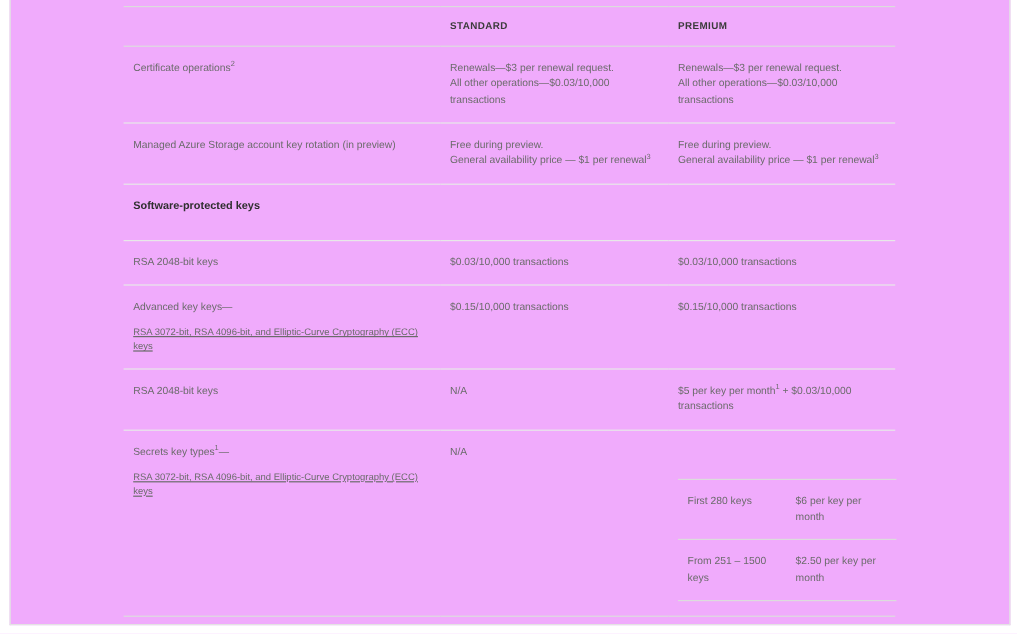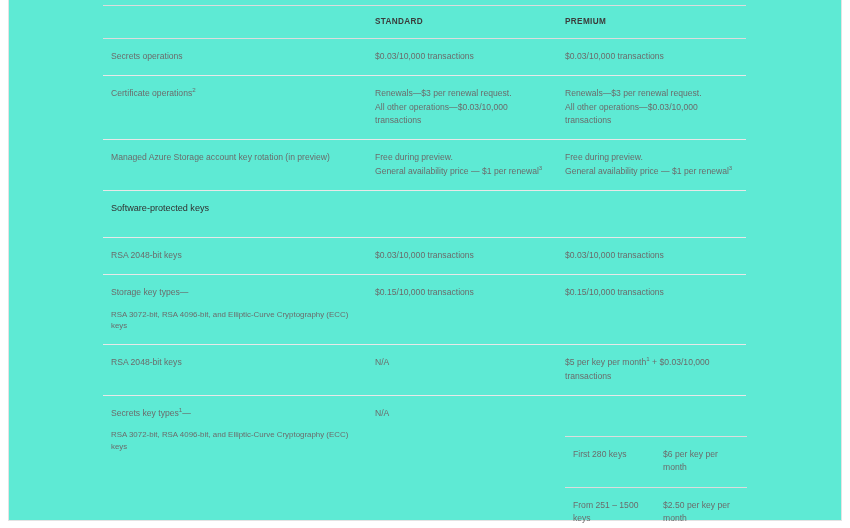--- a/index.html
+++ b/index.html
@@ -15,21 +15,21 @@
     -webkit-font-smoothing: antialiased;
   }
 
   
   #page-frame {
     position: absolute;
     left: 8px; top: 0px;
     width: 834px; height: 521px;
     border: 1px solid #e3e3e3;
     border-top: none;
-    background: #5eead4;
+    background: #f0abfc;
   }
 
   
   #pricing-table {
     position: absolute;
     left: 94px;   
     top: 5px;
     width: 643px;
     border-collapse: collapse;
     table-layout: fixed;
@@ -54,35 +54,36 @@
   #pricing-table thead th.col-feature { padding-left: 8px; }
 
   #pricing-table tbody td {
     vertical-align: top;
     padding: 11px 8px 12px 8px;
     border-bottom: 1px solid #e8e8e8;
     line-height: 1.55;
     color: #6b6b6b;
   }
   #pricing-table tbody tr.section-row td {
-    font-weight: normal;
+    font-weight: bold;
     color: #2f2f2f;
     font-size: 9.1px;
     padding-top: 10px;
     padding-bottom: 22px;
   }
   #pricing-table tbody tr.last-row td {
     border-bottom: 1px solid #dcdcdc;
   }
   .sub-line {
     display: block;
     margin-top: 9px;
     font-size: 7.9px;
     color: #6b6b6b;
     line-height: 1.5;
+    text-decoration: underline;
   }
   .cell-line { display: block; }
   sup { font-size: 0.72em; vertical-align: super; line-height: 0; }
 
   
   .tier-table {
     width: 182px;
     border-collapse: collapse;
     table-layout: fixed;
     margin-top: 6px;
@@ -118,29 +119,20 @@
     <thead>
       <tr>
         <th class="col-feature"></th>
         <th>STANDARD</th>
         <th>PREMIUM</th>
       </tr>
     </thead>
 
     <tbody>
 
-      <tr>
-        <td>Secrets operations</td>
-        <td>
-          <span class="cell-line">$0.03/10,000 transactions</span>
-        </td>
-        <td>
-          <span class="cell-line">$0.03/10,000 transactions</span>
-        </td>
-      </tr>
 
       <tr>
         <td><span>Certificate operations</span><sup>2</sup></td>
         <td>
           <span class="cell-line">Renewals—$3 per renewal request.</span>
           <span class="cell-line">All other operations—$0.03/10,000 transactions</span>
         </td>
         <td>
           <span class="cell-line">Renewals—$3 per renewal request.</span>
           <span class="cell-line">All other operations—$0.03/10,000 transactions</span>
@@ -170,21 +162,21 @@
         <td>
           <span class="cell-line">$0.03/10,000 transactions</span>
         </td>
         <td>
           <span class="cell-line">$0.03/10,000 transactions</span>
         </td>
       </tr>
 
       <tr>
         <td>
-          <span>Storage key types—</span>
+          <span>Advanced key keys—</span>
           <span class="sub-line">RSA 3072-bit, RSA 4096-bit, and Elliptic-Curve Cryptography (ECC) keys</span>
         </td>
         <td>
           <span class="cell-line">$0.15/10,000 transactions</span>
         </td>
         <td>
           <span class="cell-line">$0.15/10,000 transactions</span>
         </td>
       </tr>
 

